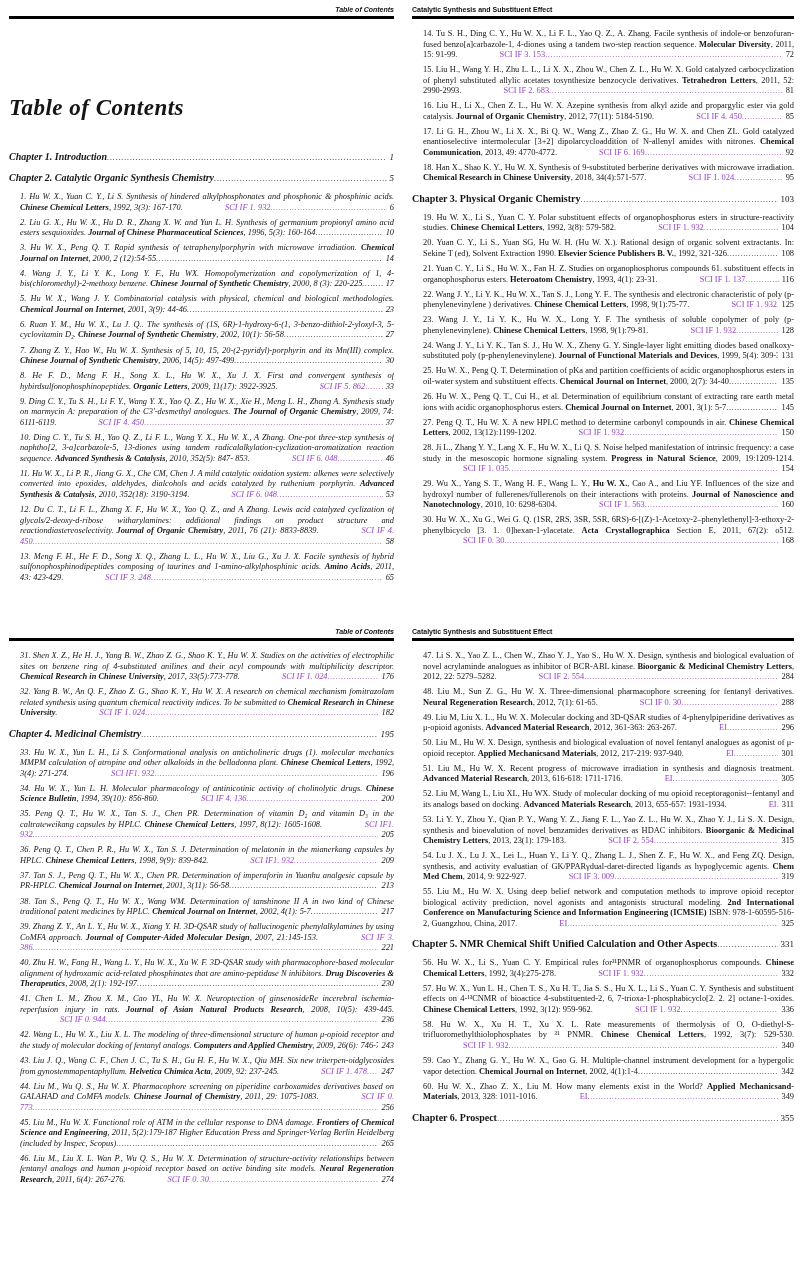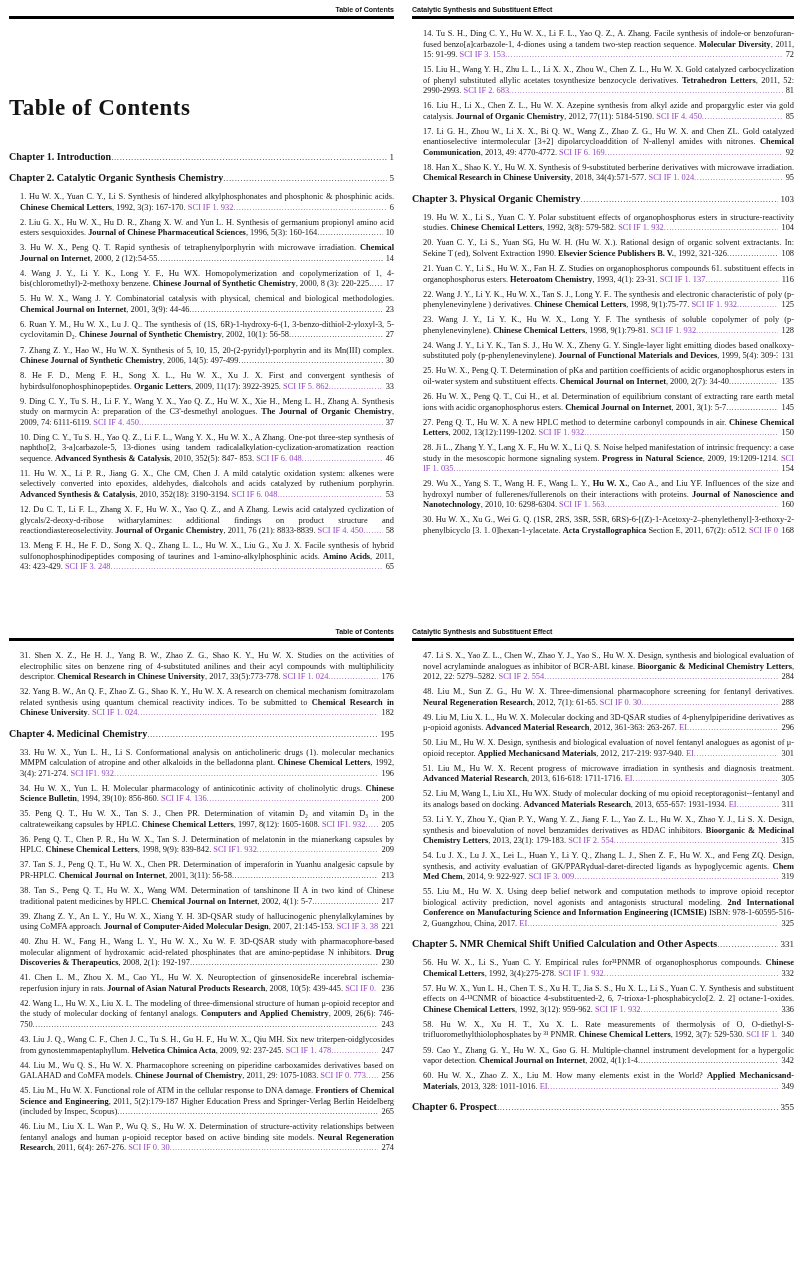--- a/index.html
+++ b/index.html
@@ -1,34 +1,34 @@
 <!DOCTYPE html>
 <html style="--sci: #9646c3;"><head>
 <meta charset="utf-8">
 <style>
   html,body{margin:0;padding:0;background:#fff;}
   .sheet{width:800px;height:1288px;background:#fff;overflow:hidden;
          font-family:"Liberation Serif", serif;color:#151515;}
   .grid{display:grid;grid-template-columns:400px 400px;grid-template-rows:622px 666px;}
   .page{box-sizing:border-box;overflow:hidden;position:relative;background:#fff;}
-  .page.left{padding:5px 6px 0 9px;}
+  .page.left{padding:5px 6px 0 9px;font-style:italic;}
   .page.right{padding:5px 6px 0 12px;}
   .page-header{font-family:"Liberation Sans", sans-serif;font-weight:bold;
                font-size:7px;line-height:9px;color:#111;}
   .page-header.h-right{text-align:right;}
   .page-header.h-left{text-align:left;}
   .rule{border-top:3px solid #000;margin-top:2px;margin-bottom:10px;}
   .doc-title{font-size:23px;font-weight:bold;margin:76px 0 30px 0;
              font-family:"Liberation Serif", serif;letter-spacing:.5px;}
   .toc-line{position:relative;overflow:hidden;text-align:justify;}
   .chapter{font-size:10px;font-weight:bold;line-height:12px;margin:9px 0 8px 0;}
   .entry{font-size:8.4px;line-height:10.5px;margin:0 0 4.6px 11px;}
   .seg-n{font-weight:normal;}
   .seg-b{font-weight:bold;}
-  .seg-s{color:var(--sci);}
+  .seg-s{color:var(--sci);margin-left:40px;}
   .dotfill{display:inline-block;width:0;overflow:visible;white-space:nowrap;
            letter-spacing:.6px;color:#222;}
   .dotfill.sci-dots{color:var(--sci);}
   .pg{position:absolute;right:0;bottom:0;background:#fff;padding-left:3px;}
   .chapter .pg,.chapter .dotfill{font-weight:normal;font-size:9px;}
 </style>
 </head>
 <body>
 
 <div class="sheet">

